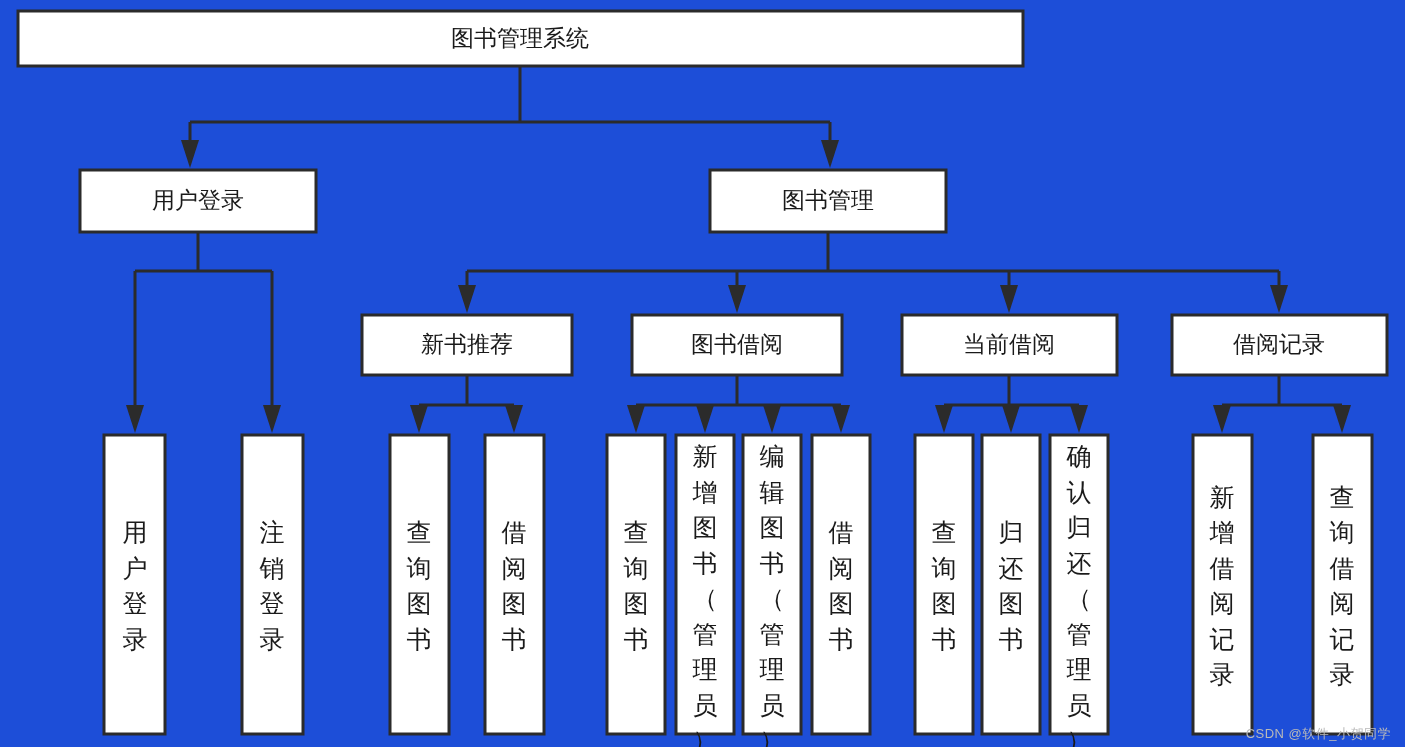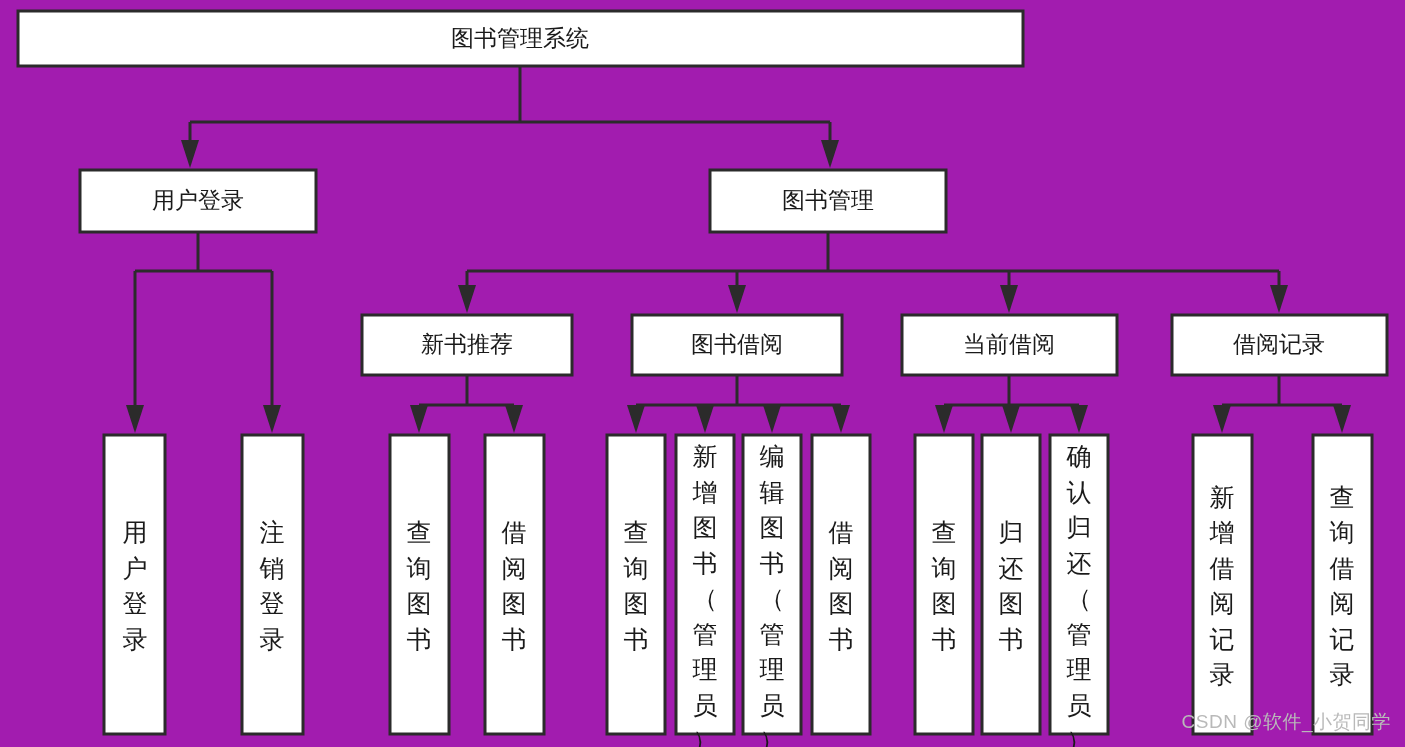--- a/index.html
+++ b/index.html
@@ -10,21 +10,21 @@
   body {
     width: 1405px;
     height: 747px;
     font-family: "Liberation Sans", sans-serif;
     overflow: hidden;
   }
   #diagram-root {
     position: relative;
     width: 1405px;
     height: 747px;
-    background: #a21caf;
+    background: #1d4ed8;
   }
   svg#tree-svg {
     position: absolute;
     left: 0;
     top: 0;
     width: 1405px;
     height: 747px;
   }
   .node-box {
     fill: #ffffff;
@@ -50,23 +50,23 @@
   }
   .node-label-v {
     font-family: "Liberation Sans", sans-serif;
     font-size: 25px;
     fill: #1a1a1a;
     text-anchor: middle;
   }
   .watermark {
     position: absolute;
     right: 14px;
-    bottom: 12px;
-    font-family: "Liberation Sans", sans-serif;
-    font-size: 19px;
+    bottom: 4px;
+    font-family: "Liberation Sans", sans-serif;
+    font-size: 13px;
     color: #b9b9b9;
     letter-spacing: 0.5px;
     white-space: nowrap;
     user-select: none;
   }
 </style>
 </head>
 <body>
 
 <div id="diagram-root">

